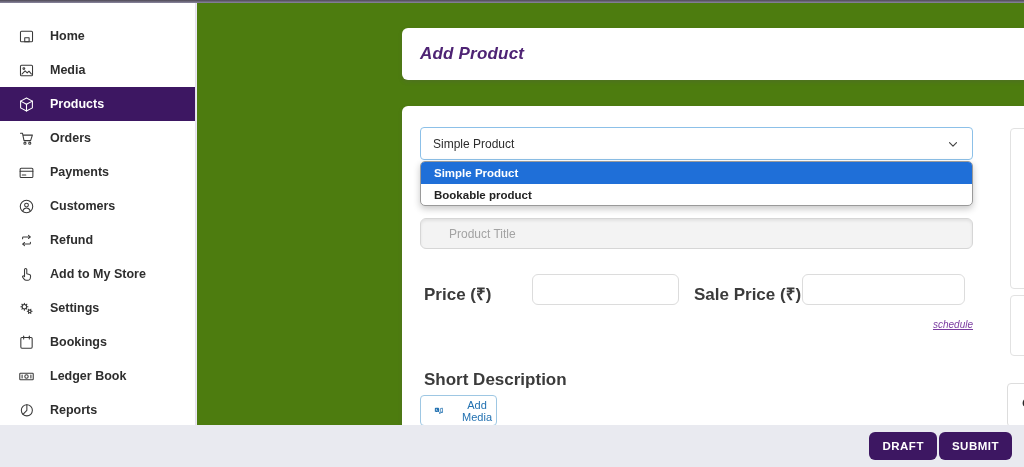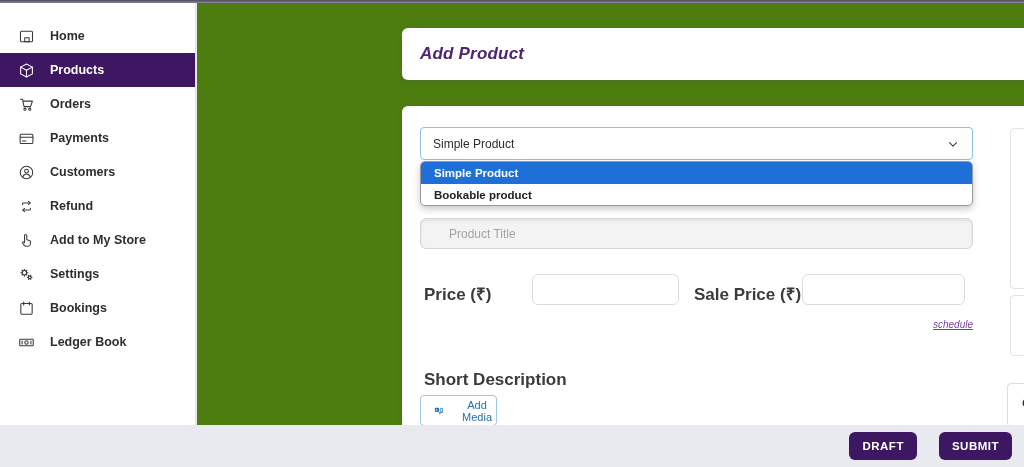--- a/index.html
+++ b/index.html
@@ -73,36 +73,44 @@
   .featured { left:608px; top:22px; width:163px; height:161px; }
   .thumb { left:608px; top:189px; width:61px; height:61px; }
 
   .categories { position:absolute; left:605px; top:277px; width:171px; height:44px;
     border:1px solid #ddd; border-radius:4px; background:#fff; padding:9px 0 0 14px; }
   .categories .f-label-inline { font-size:12.5px; font-weight:700; font-style:italic; color:#2b2b2b; }
 
   
   .footer-bar { position:absolute; left:0; right:0; bottom:0; height:42px;
     background:#e9eaf0; display:flex; align-items:center; justify-content:flex-end;
-    gap:22px; padding-right:12px; z-index:20; }
+    gap:2px; padding-right:12px; z-index:20; }
   .footer-bar .btn-purple { height:28px; padding:0 13px; font-size:11.5px; letter-spacing:.5px; }
 </style>
 </head>
 <body>
 
 <div class="top-line"></div>
 
 <nav class="sidebar">
   <div class="side-item">
     <svg viewBox="0 0 24 24">
         <rect x="3.5" y="4.5" width="17" height="15" rx="1.5"></rect>
         <rect x="9.5" y="13.8" width="6.2" height="5.7"></rect>
       </svg>
     <span>Home</span>
   </div>
+  <div class="side-item">
+    <svg viewBox="0 0 24 24">
+        <rect x="3.5" y="4.5" width="17" height="15" rx="1.5"></rect>
+        <circle cx="8.3" cy="9.3" r="1.3"></circle>
+        <path d="M5.5 17l4.5-4.5 3 3 2.5-2.5 3.5 4"></path>
+      </svg>
+    <span>Media</span>
+  </div>
   <div class="side-item active">
     <svg viewBox="0 0 24 24">
         <path d="M12 2.8l8.3 4.4v9.6L12 21.2l-8.3-4.4V7.2z"></path>
         <path d="M3.7 7.2L12 11.6l8.3-4.4"></path>
         <path d="M12 11.6v9.6"></path>
       </svg>
     <span>Products</span>
   </div>
   <div class="side-item">
     <svg viewBox="0 0 24 24">
@@ -160,20 +168,27 @@
       </svg>
     <span>Bookings</span>
   </div>
   <div class="side-item">
     <svg viewBox="0 0 24 24">
         <rect x="2.5" y="7.5" width="19" height="9" rx="1"></rect>
         <circle cx="12" cy="12" r="2.4"></circle>
         <path d="M5.8 10v4M18.2 10v4"></path>
       </svg>
     <span>Ledger Book</span>
+  </div>
+  <div class="side-item">
+    <svg viewBox="0 0 24 24">
+        <circle cx="12.5" cy="11.8" r="7.8"></circle>
+        <path d="M12.5 11.8V4M12.5 11.8L7 17.3"></path>
+      </svg>
+    <span>Reports</span>
   </div>
 </nav>
 
 <div class="main-bg">
 
   <div class="card header-card">
     <div class="page-title">Add Product</div>
 
   </div>
 

